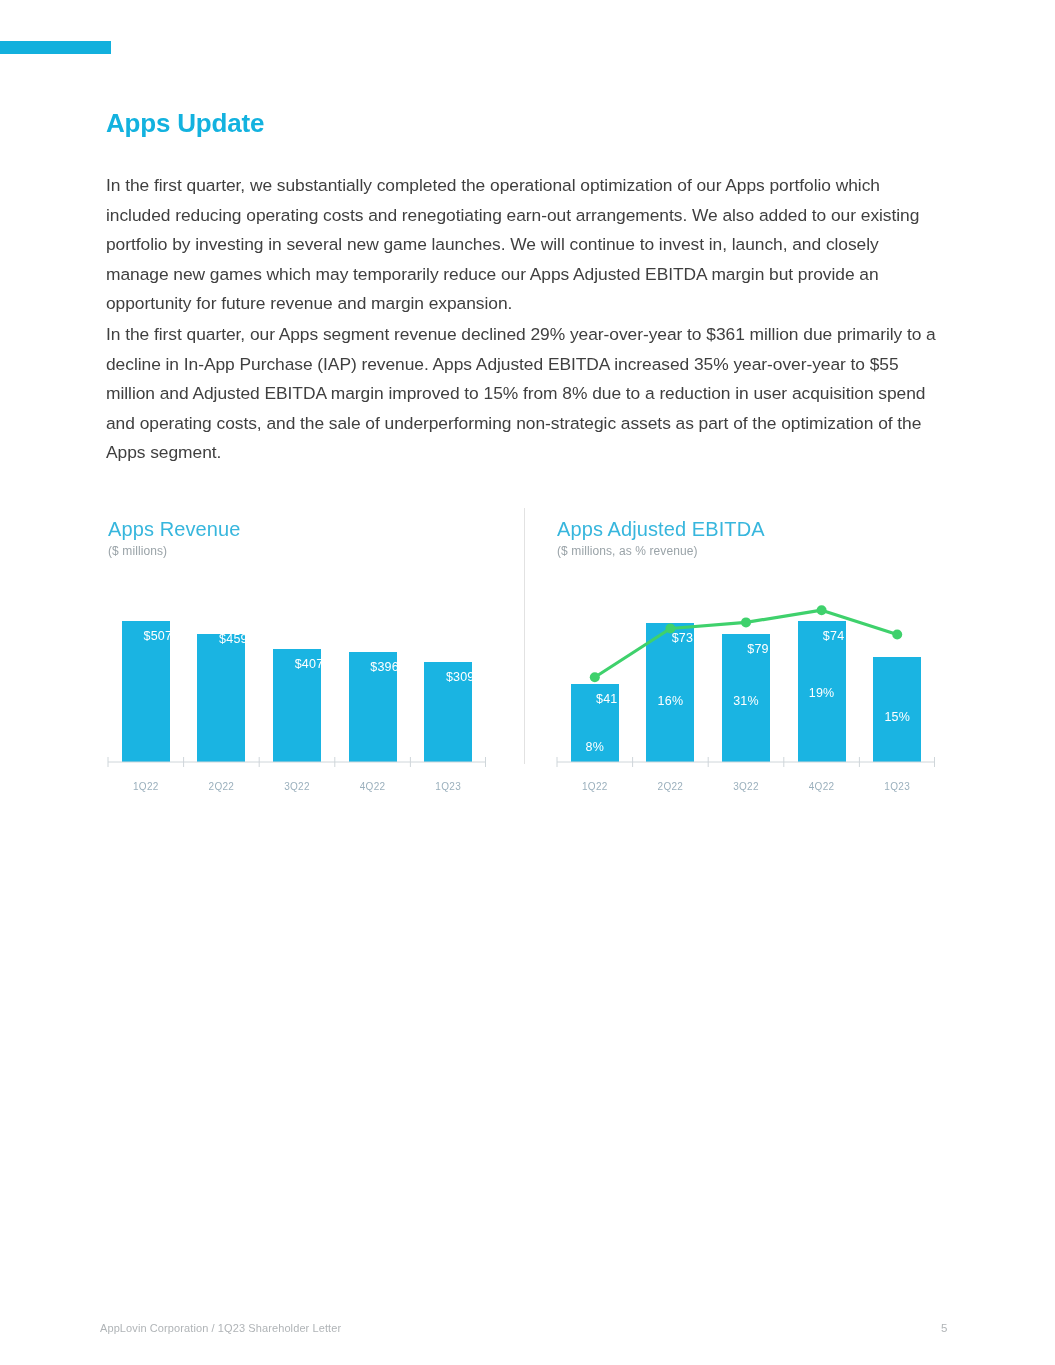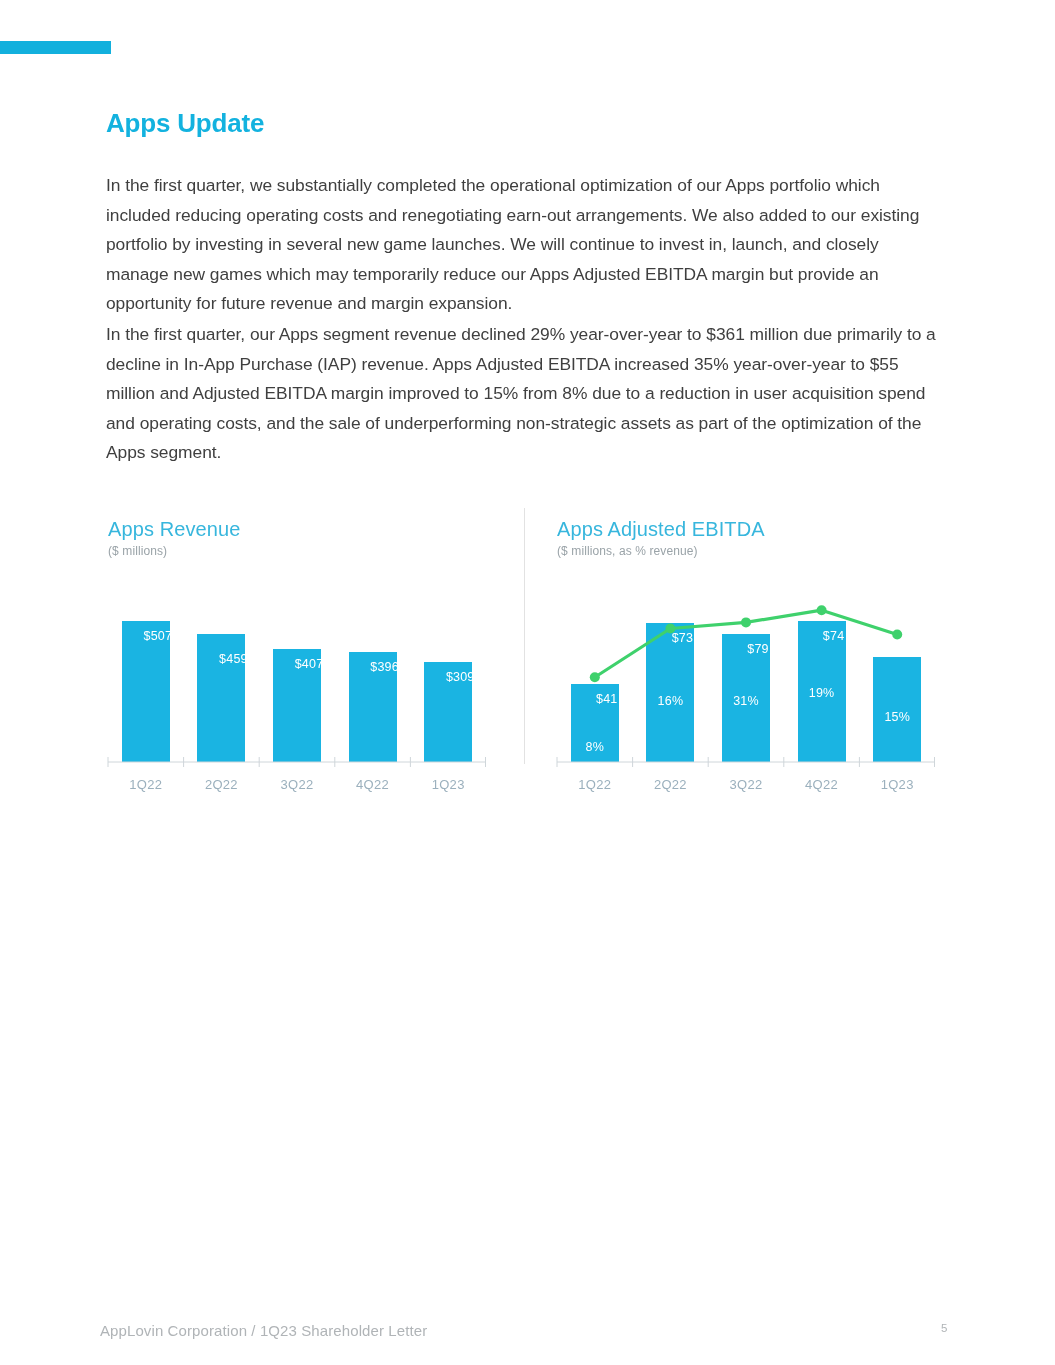--- a/index.html
+++ b/index.html
@@ -125,38 +125,38 @@
     text-align: center;
     font-size: 12.5px;
     color: #ffffff;
     letter-spacing: 0.2px;
   }
   .cat-label {
     position: absolute;
     width: 60px;
     text-align: center;
     bottom: 6px;
-    font-size: 13px;
+    font-size: 10px;
     color: #9bb0bd;
     letter-spacing: 0.3px;
   }
 
   .axis-svg, .line-svg {
     position: absolute;
     left: 0;
     top: 0;
     overflow: visible;
   }
 
   
   #footer-text {
     position: absolute;
     left: 100px;
     top: 1322px;
-    font-size: 15px;
+    font-size: 11px;
     color: #b0b4b7;
     letter-spacing: 0.1px;
   }
   #footer-page {
     position: absolute;
     left: 941px;
     top: 1322px;
     font-size: 11.5px;
     color: #b0b4b7;
   }
@@ -179,21 +179,21 @@
 
   <div class="plot" id="plot-revenue">
     <div class="bars-layer" id="bars-revenue">
         <div class="bar-col" style="left: 13.8px;">
           <div class="bar-rect" style="height: 141px; background: rgb(26, 180, 226);"></div>
           <div class="bar-value" style="bottom: 119px;">$507</div>
         </div>
         <div class="cat-label" style="left: 7.8px;">1Q22</div>
         <div class="bar-col" style="left: 89.4px;">
           <div class="bar-rect" style="height: 128px; background: rgb(26, 180, 226);"></div>
-          <div class="bar-value" style="bottom: 96px;">$459</div>
+          <div class="bar-value" style="bottom: 116px;">$459</div>
         </div>
         <div class="cat-label" style="left: 83.4px;">2Q22</div>
         <div class="bar-col" style="left: 165px;">
           <div class="bar-rect" style="height: 113px; background: rgb(26, 180, 226);"></div>
           <div class="bar-value" style="bottom: 91px;">$407</div>
         </div>
         <div class="cat-label" style="left: 159px;">3Q22</div>
         <div class="bar-col" style="left: 240.6px;">
           <div class="bar-rect" style="height: 110px; background: rgb(26, 180, 226);"></div>
           <div class="bar-value" style="bottom: 88px;">$396</div>

